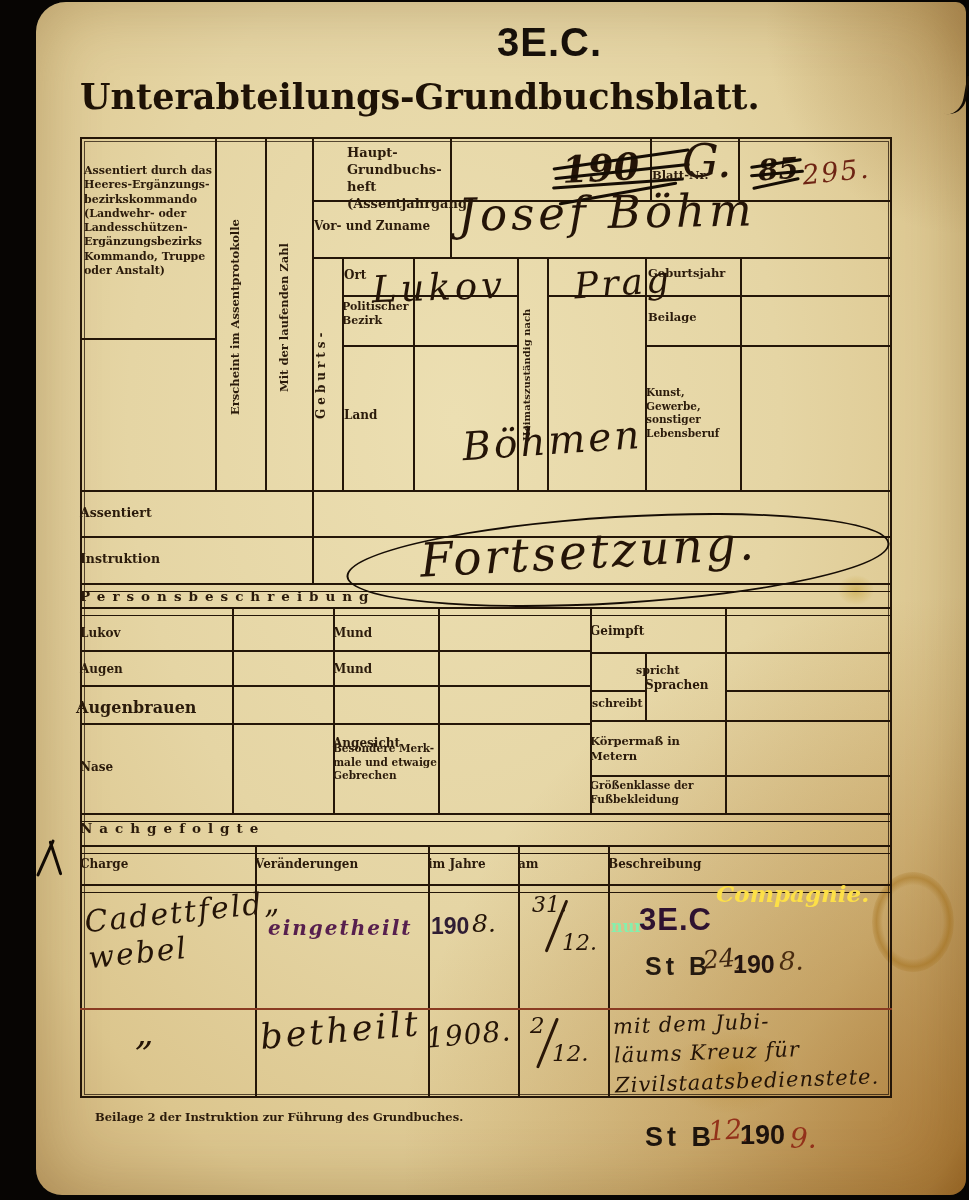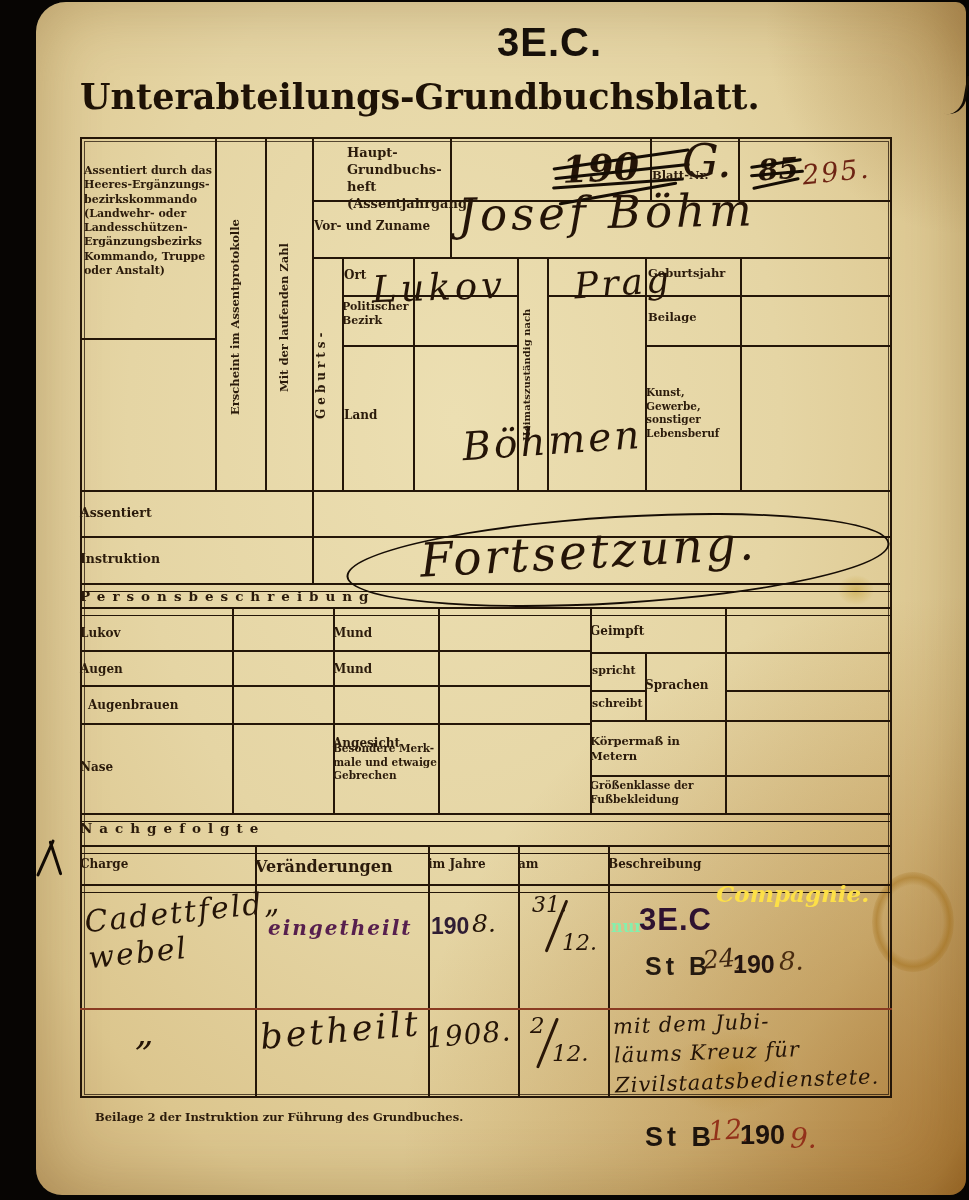--- a/index.html
+++ b/index.html
@@ -159,40 +159,40 @@
 Lebensberuf</div>
 
 <div class="lbl" style="left:80px;top:505px;width:232px;font-size:12.5px;">Assentiert</div>
 <div class="lbl" style="left:80px;top:551px;width:232px;font-size:12.5px;">Instruktion</div>
 <div class="ellipse" style="left:346px;top:516px;width:540px;height:84px;"></div>
 <div class="hand" style="left:420px;top:524px;font-size:47px;letter-spacing:3px;transform:rotate(-3deg);">Fortsetzung.</div>
 
 <div class="lbl band" style="left:80px;top:588px;width:812px;">Personsbeschreibung</div>
 <div class="lbl" style="left:80px;top:626px;width:152px;font-size:12px;">Lukov</div>
 <div class="lbl" style="left:80px;top:662px;width:152px;font-size:12px;">Augen</div>
-<div class="lbl" style="left:88px;top:698px;width:156px;font-size:12px;">Augenbrauen</div>
+<div class="lbl" style="left:76px;top:698px;width:156px;font-size:16px;">Augenbrauen</div>
 <div class="lbl" style="left:80px;top:760px;width:152px;font-size:12px;">Nase</div>
 <div class="lbl" style="left:333px;top:626px;width:105px;font-size:12px;">Mund</div>
 <div class="lbl" style="left:333px;top:662px;width:105px;font-size:12px;">Mund</div>
 <div class="lbl" style="left:333px;top:698px;width:105px;font-size:12px;margin-top:38px;">Angesicht</div>
 <div class="lbl pre" style="left:333px;top:742px;width:105px;font-size:10.5px;">Besondere Merk-
 male und etwaige
 Gebrechen</div>
 <div class="lbl" style="left:590px;top:624px;width:148px;font-size:12px;">Geimpft</div>
-<div class="lbl" style="left:592px;top:664px;width:52px;font-size:11px;">spricht</div>
+<div class="lbl" style="left:592px;top:664px;width:52px;font-size:11px;padding-left:44px;">spricht</div>
 <div class="lbl" style="left:592px;top:697px;width:52px;font-size:11px;">schreibt</div>
 <div class="lbl" style="left:645px;top:678px;width:80px;font-size:12px;">Sprachen</div>
 <div class="lbl pre" style="left:590px;top:734px;width:135px;font-size:11.5px;">Körpermaß in
 Metern</div>
 <div class="lbl pre" style="left:590px;top:779px;width:135px;font-size:10.5px;">Größenklasse der
 Fußbekleidung</div>
 
 <div class="lbl band" style="left:80px;top:820px;width:812px;">Nachgefolgte</div>
 <div class="lbl" style="left:80px;top:857px;width:175px;font-size:12px;">Charge</div>
-<div class="lbl" style="left:255px;top:857px;width:173px;font-size:16px;">Veränderungen</div>
+<div class="lbl" style="left:255px;top:857px;width:173px;font-size:12px;">Veränderungen</div>
 <div class="lbl" style="left:428px;top:857px;width:90px;font-size:12px;">im Jahre</div>
 <div class="lbl" style="left:518px;top:857px;width:90px;font-size:12px;">am</div>
 <div class="lbl" style="left:608px;top:857px;width:284px;font-size:12px;">Beschreibung</div>
 
 <div class="hand" style="left:86px;top:894px;font-size:30px;line-height:1.2;transform:rotate(-6deg);letter-spacing:2px;">Cadettfeld„
  webel</div>
 <div class="hand" style="left:268px;top:916px;font-size:20px;font-weight:bold;color:#571f4e;letter-spacing:2px;">eingetheilt</div>
 <div class="stamp" style="left:431px;top:913px;font-size:23px;color:#2f1d33;">190</div>
 <div class="hand" style="left:472px;top:909px;font-size:25px;">8.</div>
 <div class="hand" style="left:532px;top:892px;font-size:22px;">31.</div>

